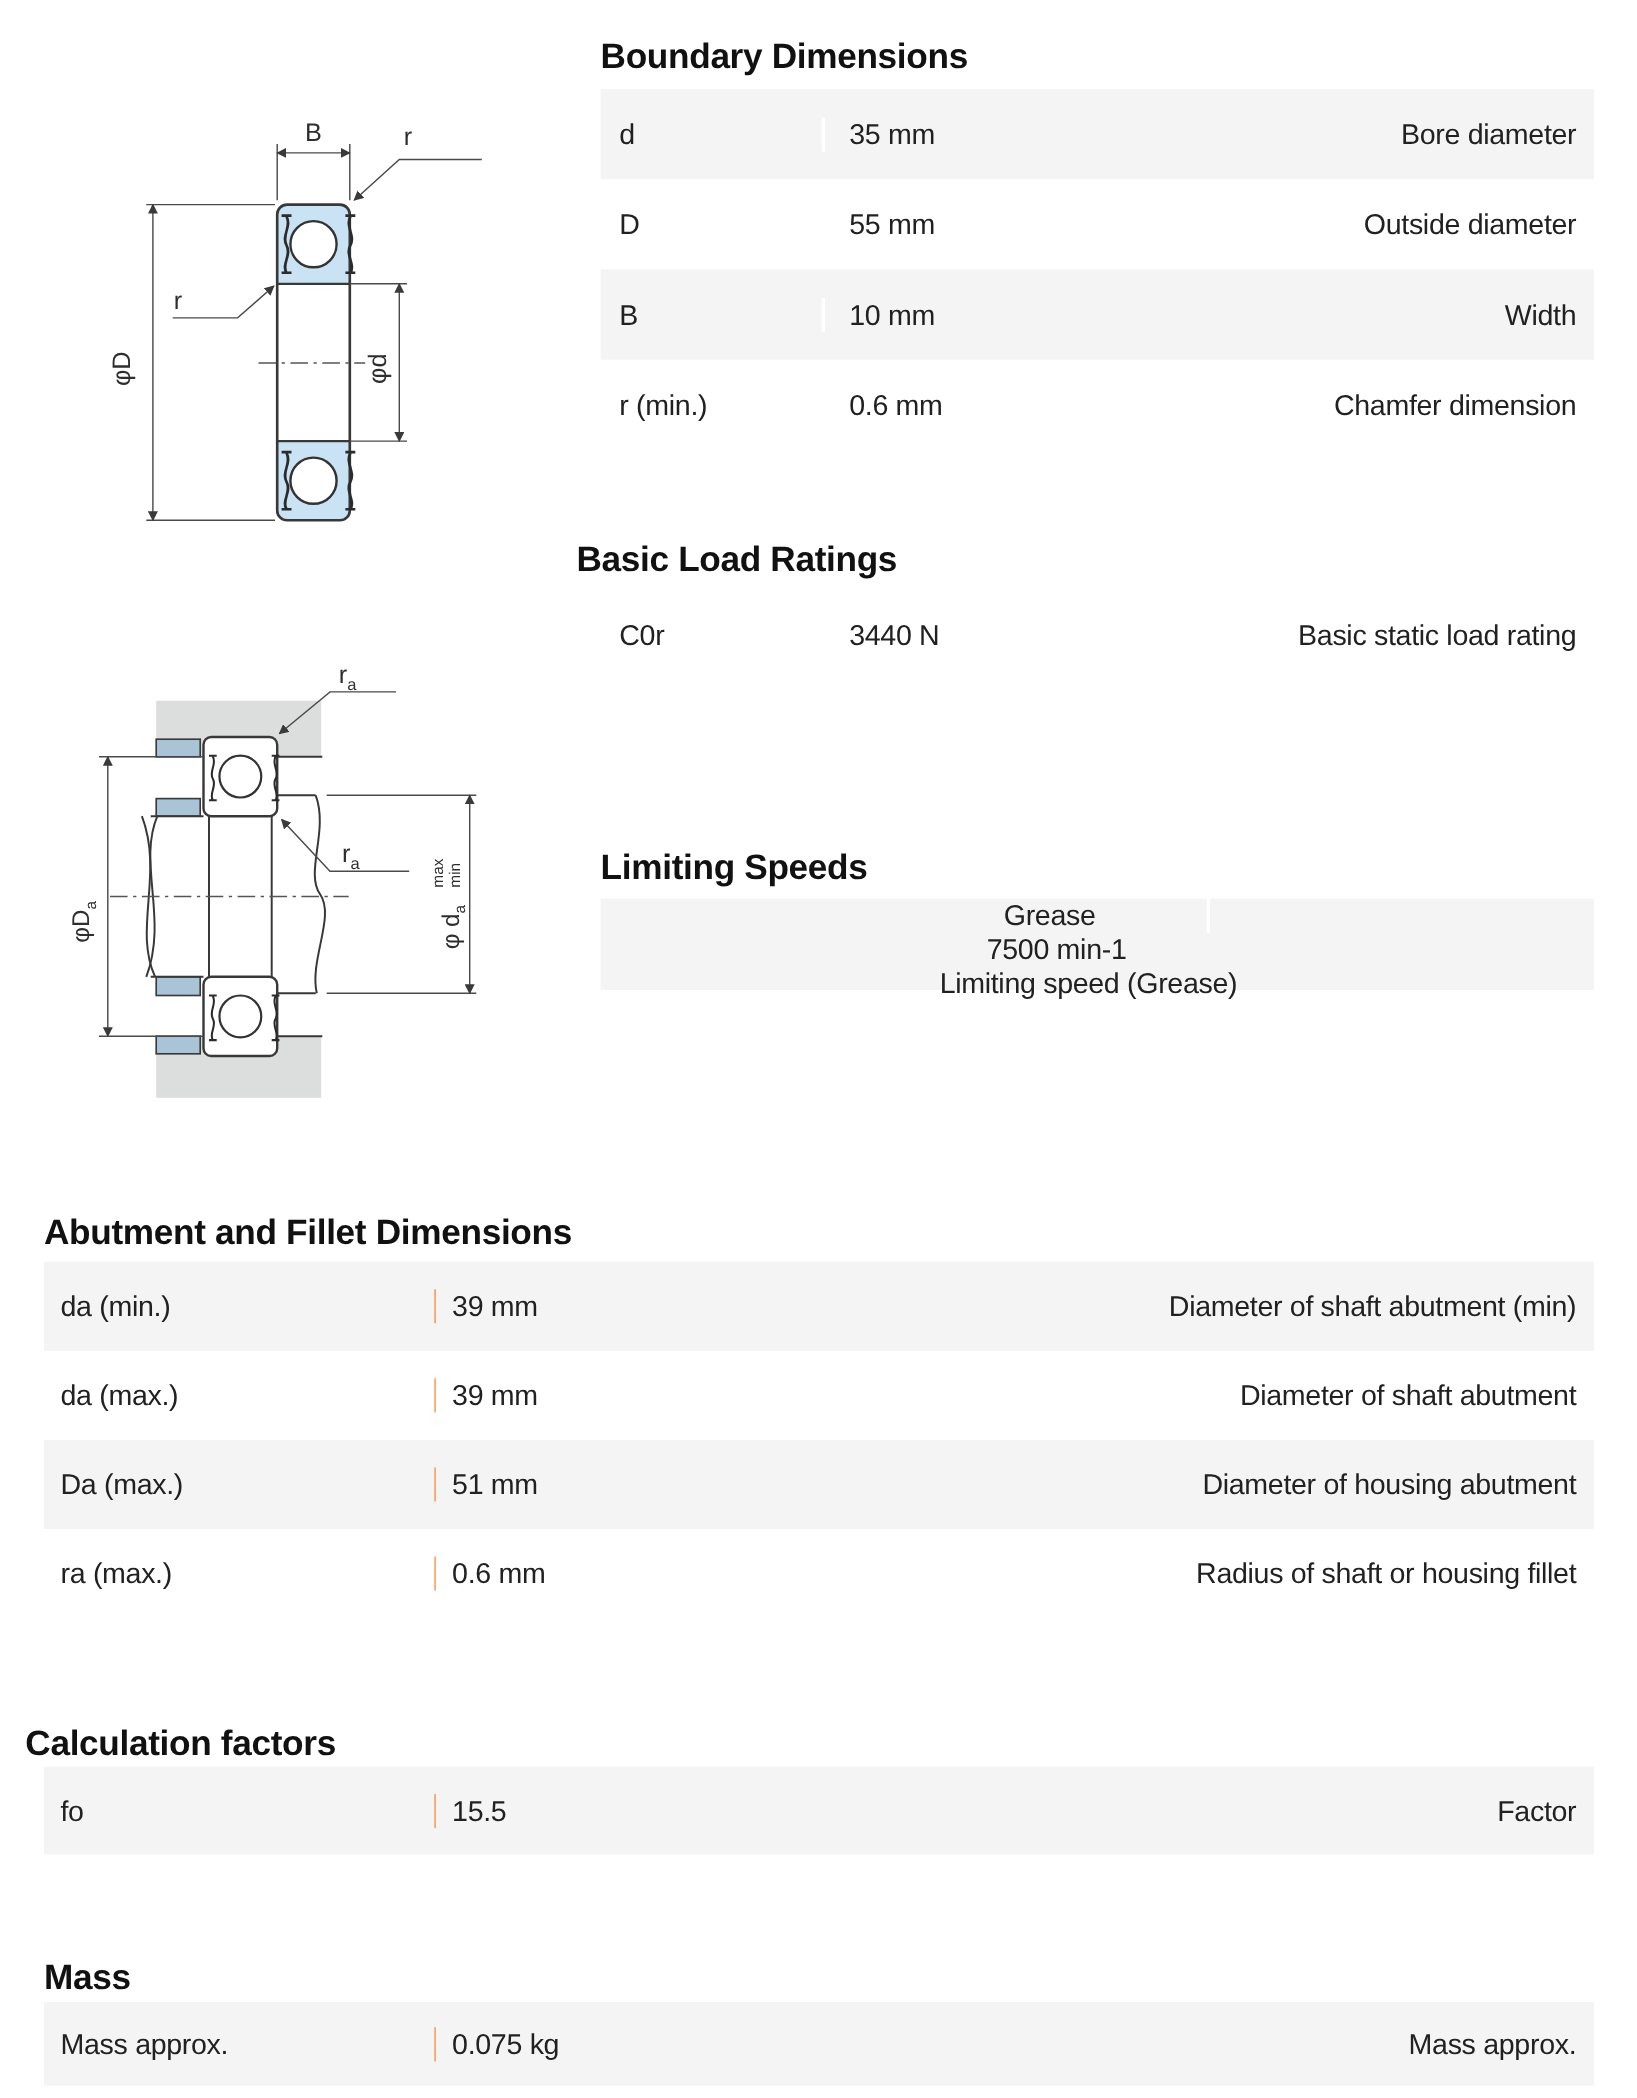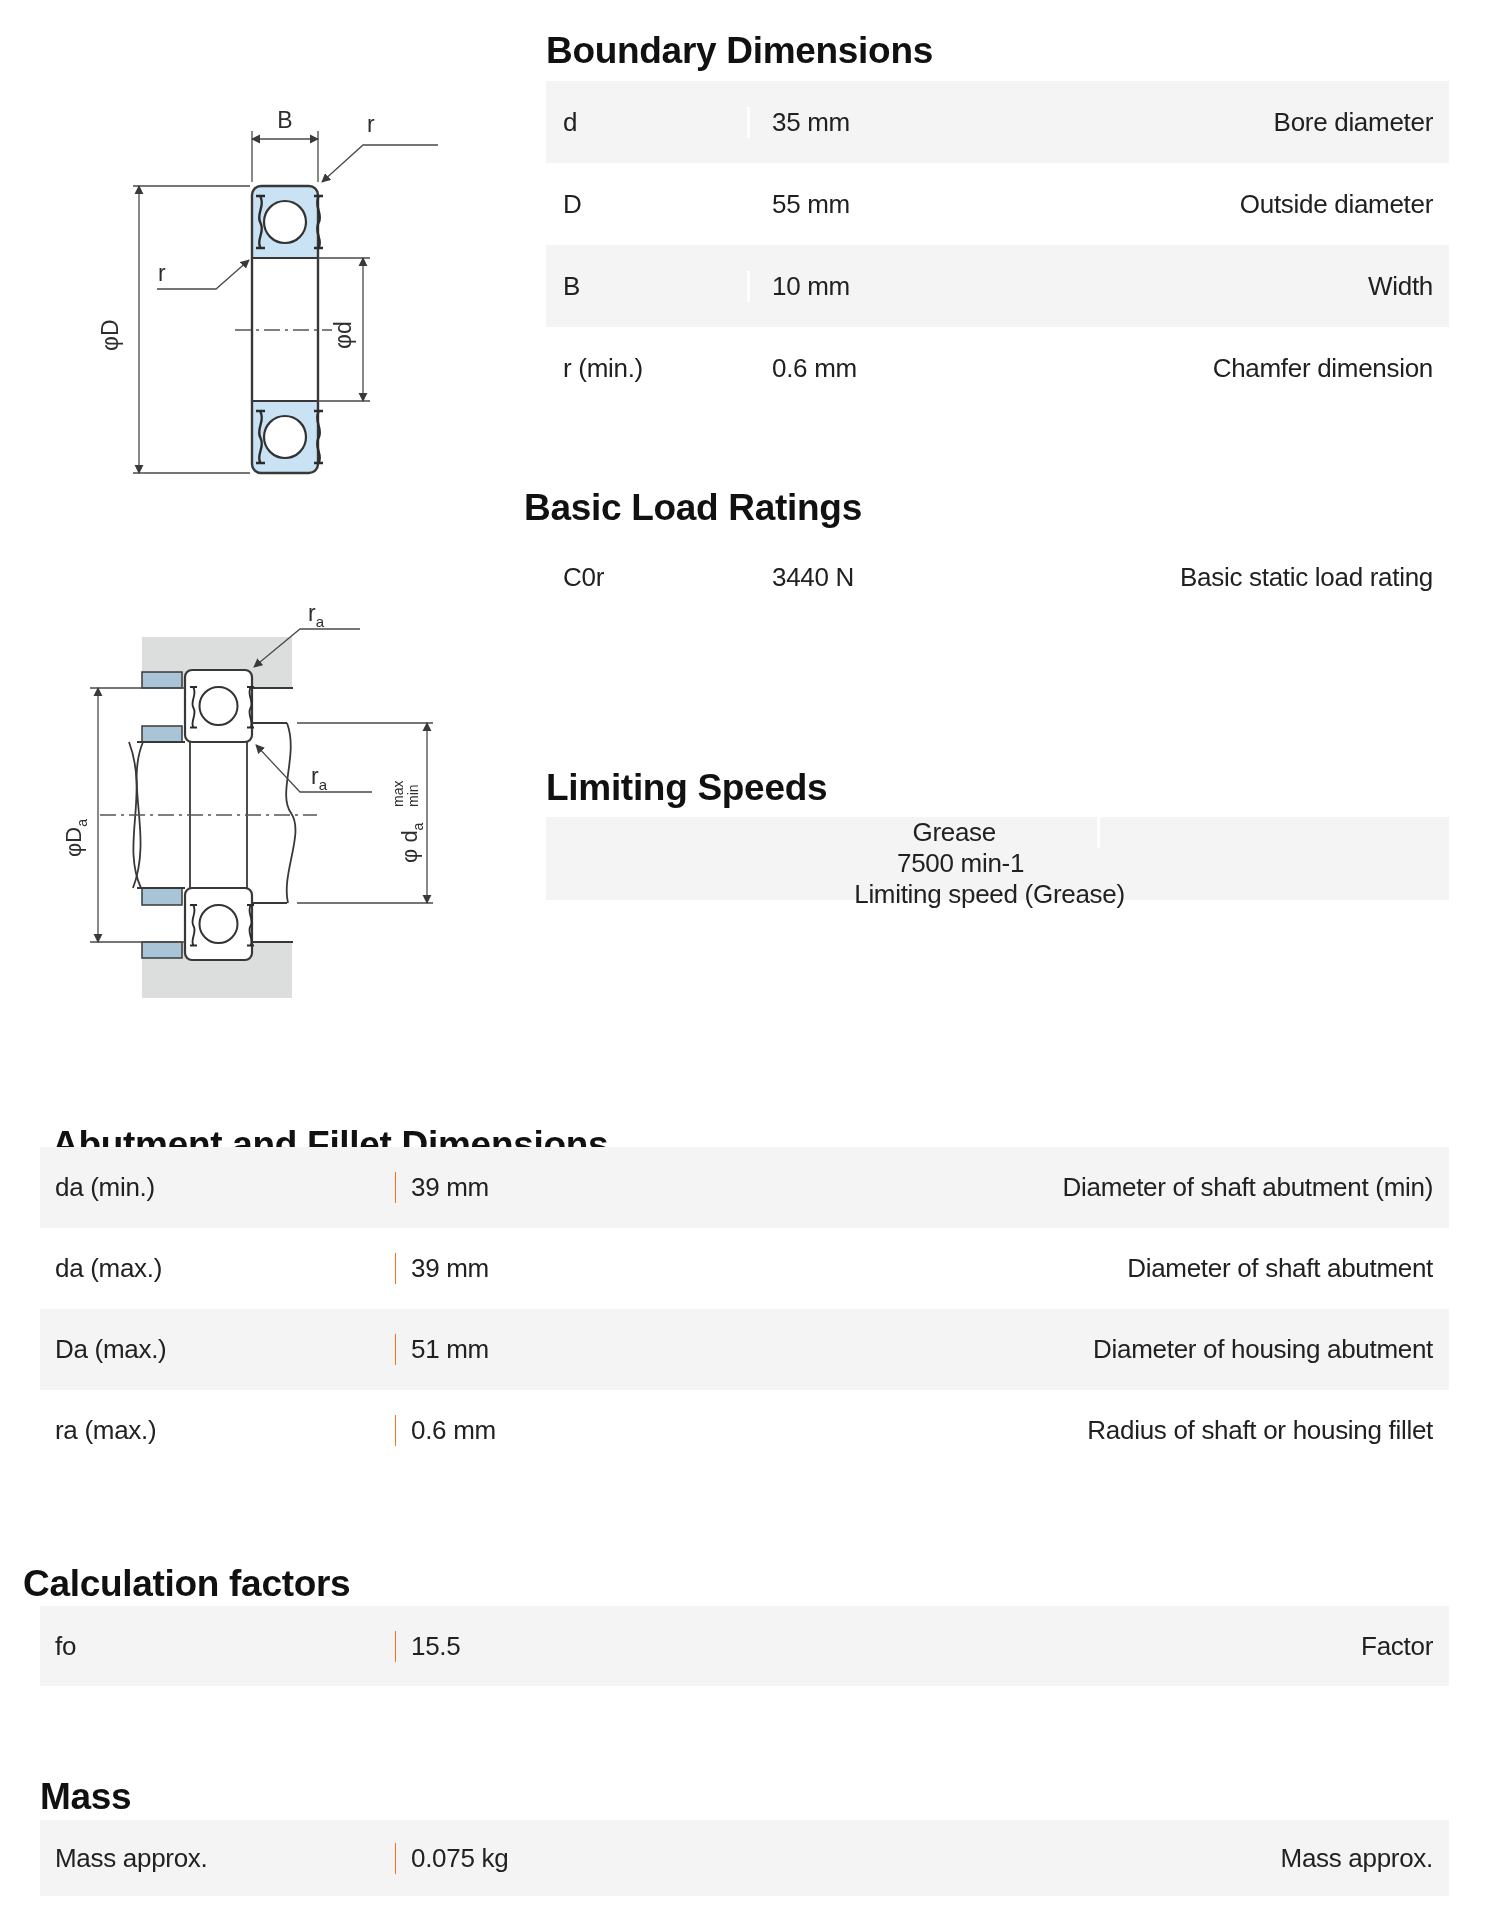--- a/index.html
+++ b/index.html
@@ -1,23 +1,23 @@
 <!DOCTYPE html>
 <html><head>
 <meta charset="utf-8">
 <style>
   html,body{margin:0;padding:0;background:#ffffff;}
   body{font-family:"Liberation Sans", sans-serif;color:#212121;}
   #page{position:relative;width:1488px;height:1907px;background:#fff;overflow:hidden;}
 
-  .sec-title{position:absolute;margin:0;font-size:37px;line-height:34px;font-weight:700;color:#111;letter-spacing:-0.3px;}
+  .sec-title{position:absolute;margin:0;font-size:32px;line-height:34px;font-weight:700;color:#111;letter-spacing:-0.3px;}
   #h-boundary{left:546px;top:34px;}
   #h-load{left:524px;top:491px;}
   #h-speed{left:546px;top:771px;}
-  #h-abutment{left:52px;top:1103px;margin-top:25px;}
+  #h-abutment{left:40px;top:1103px;}
   #h-calc{left:23px;top:1567px;}
   #h-mass{left:40px;top:1780px;}
 
   .spec-table{position:absolute;}
   #t-boundary{left:546px;top:81px;width:903px;}
   #t-load{left:546px;top:536px;width:903px;}
   #t-speed{left:546px;top:817px;width:903px;}
   #t-abutment{left:40px;top:1147px;width:1409px;}
   #t-calc{left:40px;top:1606px;width:1409px;}
   #t-mass{left:40px;top:1820px;width:1409px;}

